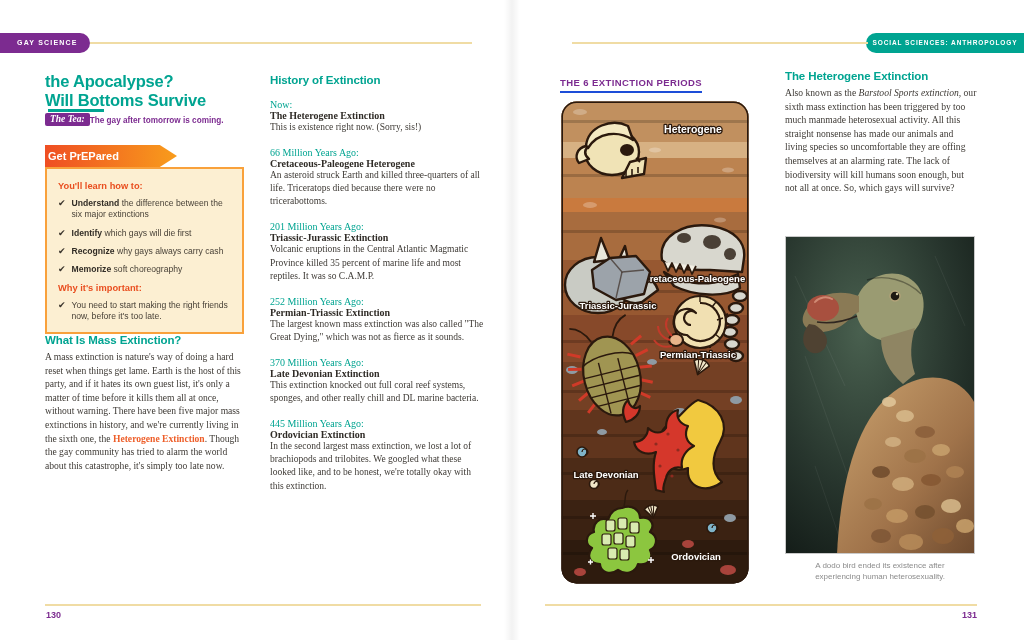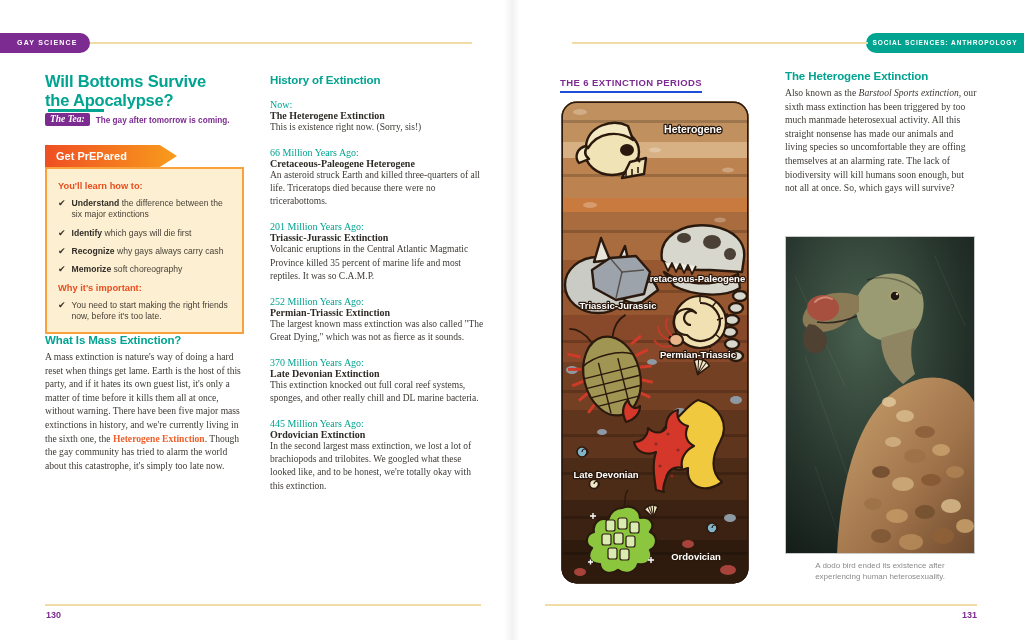--- a/index.html
+++ b/index.html
@@ -21,25 +21,25 @@
   .pageno { position:absolute; top:610px; color:#7C2B90; font-weight:700; font-size:9px; }
   .pageno-left { left:46px; } .pageno-right { right:47px; }
 
   
   .blockA { position:absolute; left:45px; width:199px; }
   .main-title { top:72px; color:#00A491; font-weight:700; font-size:16.5px; line-height:1.13; letter-spacing:-0.2px; }
   .title-rule { position:absolute; left:48px; top:109px; width:56px; height:3px; background:#00A491; }
   .tea-row { top:113px; display:flex; align-items:flex-start; }
   .tea-badge { background:#7C2B90; color:#fff; font-family:"Liberation Serif",serif; font-style:italic;
                font-weight:700; font-size:9.5px; padding:1px 5px 2px 5px; border-radius:2px; white-space:nowrap; }
-  .tea-text { color:#7C2B90; font-weight:700; font-size:8.2px; margin-left:6px; line-height:15px; }
+  .tea-text { color:#7C2B90; font-weight:700; font-size:8.2px; margin-left:0; line-height:15px; }
 
   .prep { top:145px; }
   .prep-banner { position:relative; width:132px; height:22px; line-height:22px; color:#fff;
-                 font-weight:700; font-size:11px; padding-left:11px; z-index:2;
+                 font-weight:700; font-size:11px; padding-left:3px; z-index:2;
                  background:linear-gradient(90deg,#EF4E23 0%,#F89C1C 100%);
                  clip-path:polygon(0 0,87% 0,100% 50%,87% 100%,0 100%); }
   .prep-box { border:2px solid #F9A13B; background:#FCEFD2; margin-top:0px; padding:10px 9px 10px 11px; }
   .prep-h { color:#E94E1F; font-weight:700; font-size:9.3px; margin:2px 0 7px 0; }
   .prep-h2 { margin-top:3px; }
   .prep-item { display:flex; gap:6px; font-size:8.6px; line-height:1.32; color:#494238; margin-bottom:7px; }
   .prep-item b { color:#322D26; }
   .check { color:#3A342C; font-size:9px; line-height:1.2; }
 
   .mass { top:334px; }
@@ -77,22 +77,22 @@
 
 <div class="spread">
   <div class="gutter"></div>
 
   <div class="pill pill-purple">
     <span>GAY SCIENCE</span>
   </div>
   <div class="rule-tan topline-left"></div>
 
   <div class="blockA main-title" style="position:absolute;">
+    <div>the Apocalypse?</div>
     <div>Will Bottoms Survive</div>
-    <div>the Apocalypse?</div>
   </div>
   <div class="title-rule"></div>
 
   <div class="blockA tea-row" style="position:absolute;">
     <span class="tea-badge">The Tea:</span>
     <span class="tea-text">The gay after tomorrow is coming.</span>
   </div>
 
   <div class="blockA prep" style="position:absolute;">
     <div class="prep-banner">Get PrEPared</div>

